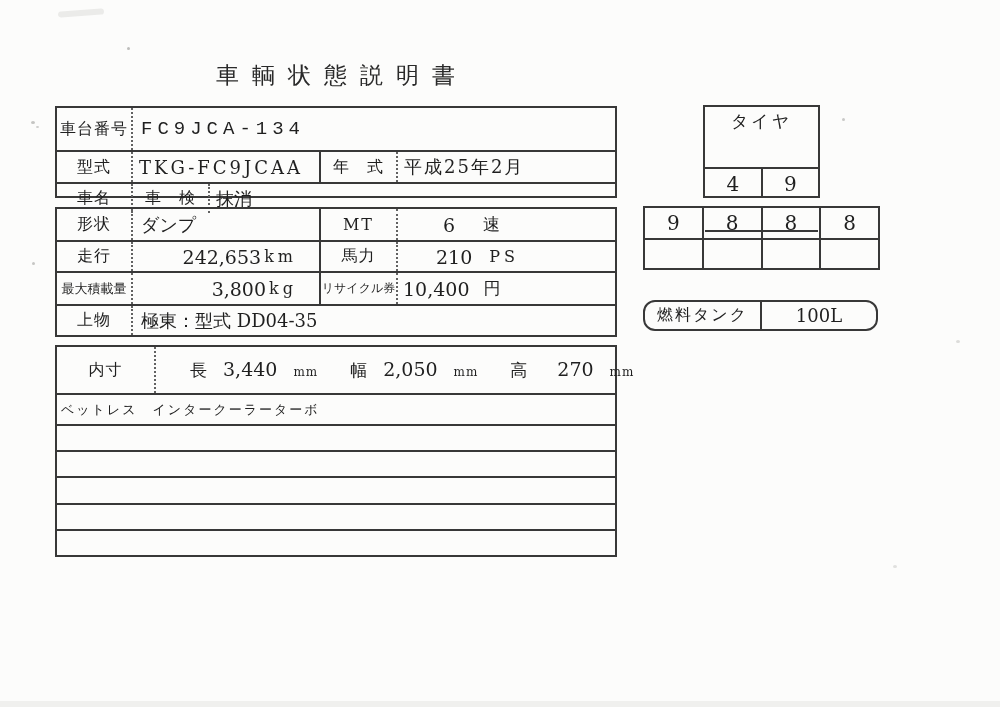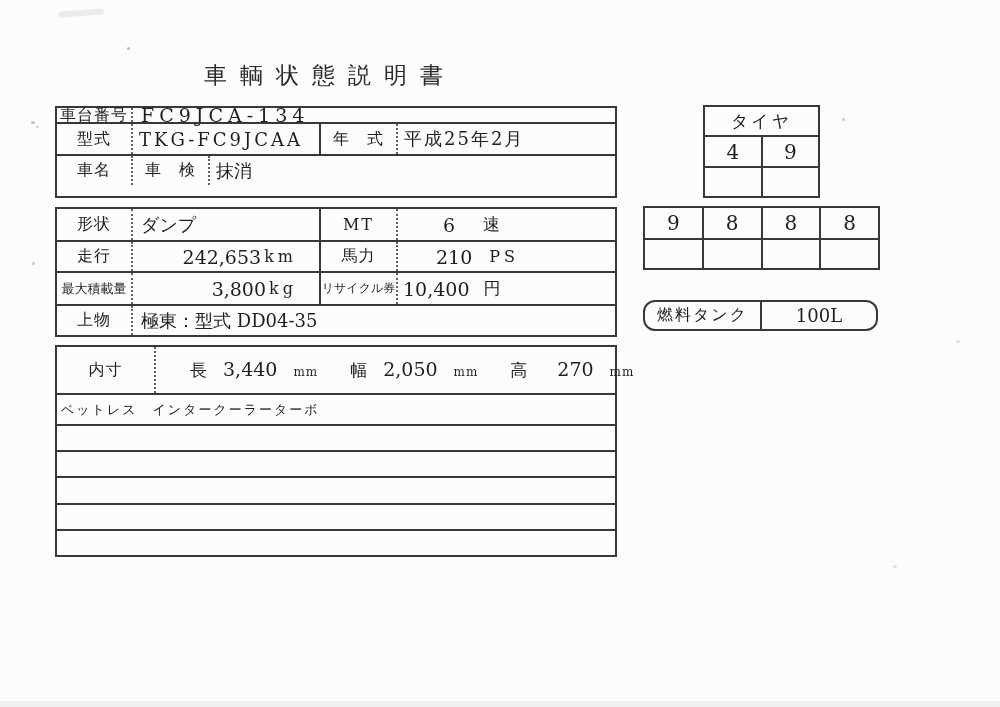--- a/index.html
+++ b/index.html
@@ -7,21 +7,21 @@
   body {
     position:relative;
     background:#fcfcfb;
     font-family:"DejaVu Serif","Liberation Serif",serif;
     color:#1f1f1f;
     overflow:hidden;
   }
   .page { position:absolute; inset:0; }
 
   .title {
-    position:absolute; left:0; top:60px; width:660px;
+    position:absolute; left:12px; top:60px; width:660px;
     text-align:center; font-size:23px; font-weight:500;
     letter-spacing:13px; color:#2a2a2a; white-space:nowrap;
   }
 
   .block {
     position:absolute;
     border:2px solid #383838;
     display:flex; flex-direction:column;
     background:transparent;
   }
@@ -36,21 +36,21 @@
   .label-sm { font-size:13px; letter-spacing:0; }
   .label-xs { font-size:12px; letter-spacing:0; }
 
   .w76  { width:76px;  flex:none; }
   .w188 { width:188px; flex:none; }
   .w77  { width:77px;  flex:none; }
   .w99  { width:99px;  flex:none; }
   .w117 { width:117px; flex:none; }
   .grow { flex:1 1 auto; }
 
-  .h27 { height:14px; flex:none; }
+  .h27 { height:42px; flex:none;font-family:Liberation Mono, monospace; }
   .h28 { height:28px; flex:none; }
   .h30 { height:30px; flex:none; }
   .h31 { height:31px; flex:none; }
   .h32 { height:32px; flex:none; }
   .h46 { height:46px; flex:none; }
   .hgrow { flex:1 1 0; }
 
   .value { font-size:18px; }
   .pl6  { padding-left:6px; }
   .pl8  { padding-left:8px; }
@@ -190,21 +190,21 @@
         <div class="cell grow"></div>
       </div>
     <div class="row hgrow">
         <div class="cell grow"></div>
       </div>
     <div class="row hgrow">
         <div class="cell grow"></div>
       </div>
   </section>
 
-  <section class="block" style="left:703px; top:105px; width:117px; height:93px;">
+  <section class="block" style="left:703px; top:105px; width:117px; height:93px;gap:32px;">
     <div class="row h28">
       <div class="cell grow center" style="font-size:17px; letter-spacing:3px;">タイヤ</div>
     </div>
     <div class="row h31">
       <div class="cell grow digit solid-r">4</div>
       <div class="cell grow digit">9</div>
     </div>
     <div class="row hgrow">
       <div class="cell grow solid-r"></div>
       <div class="cell grow"></div>

